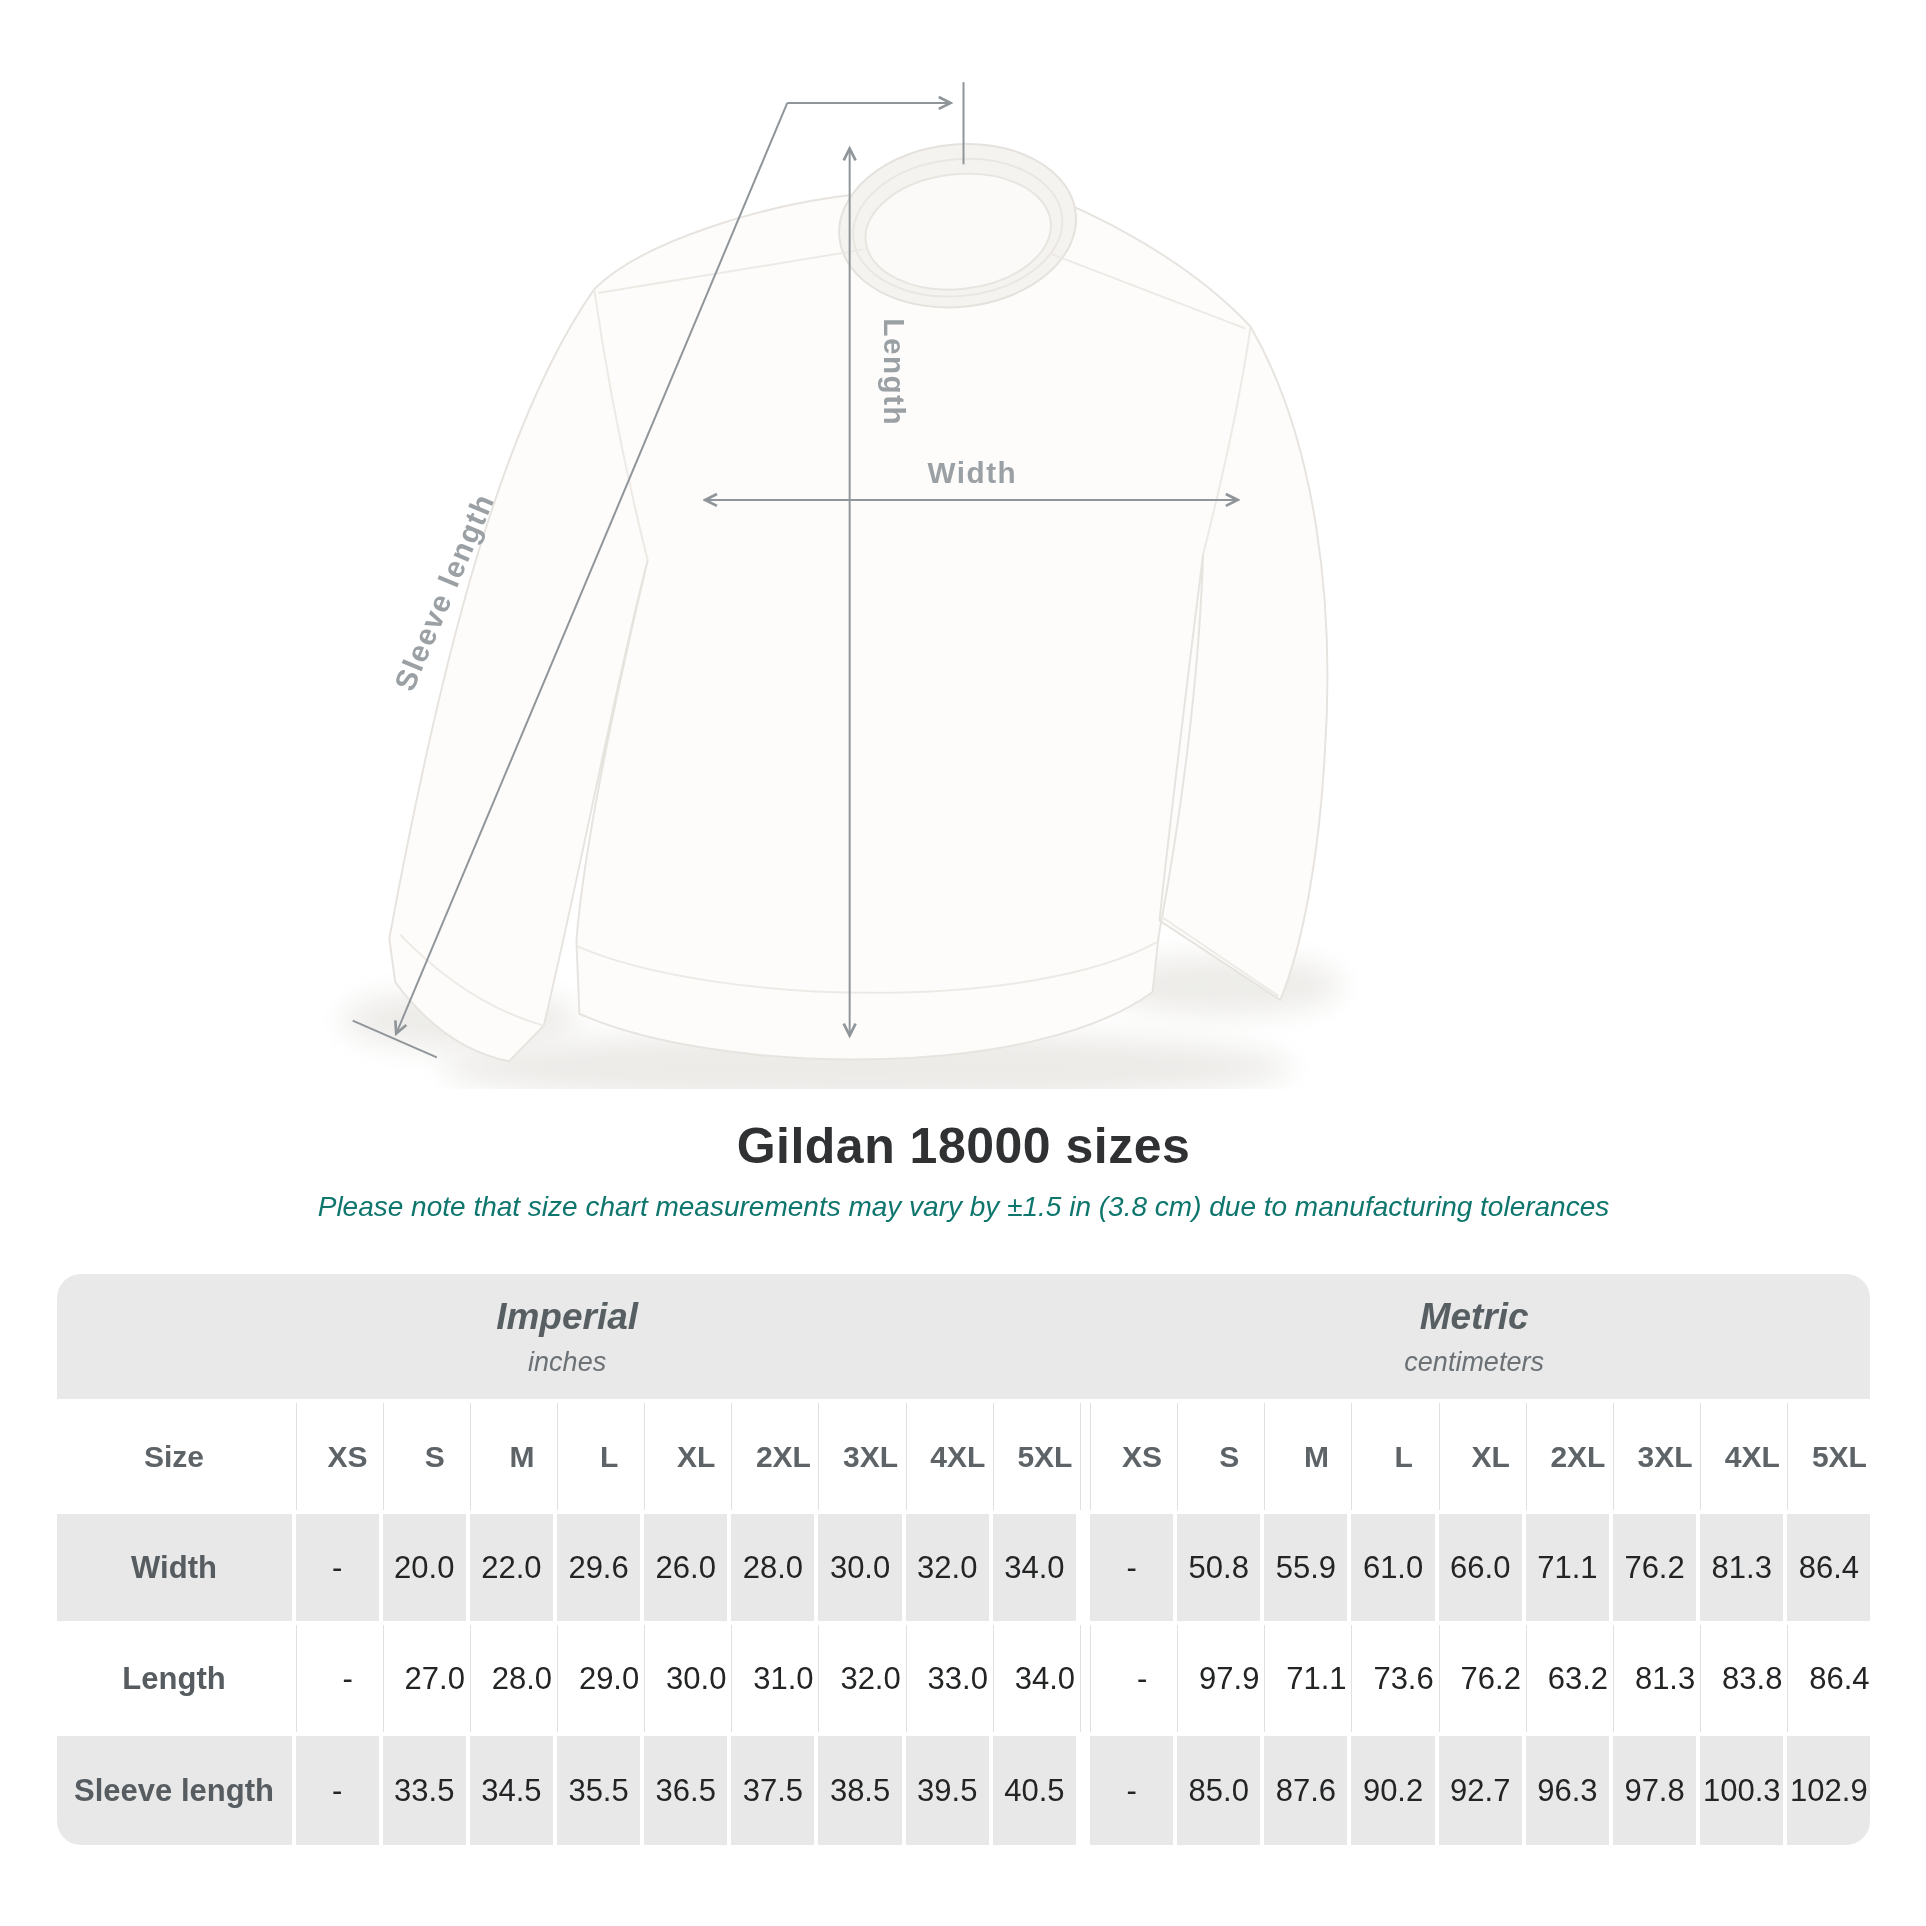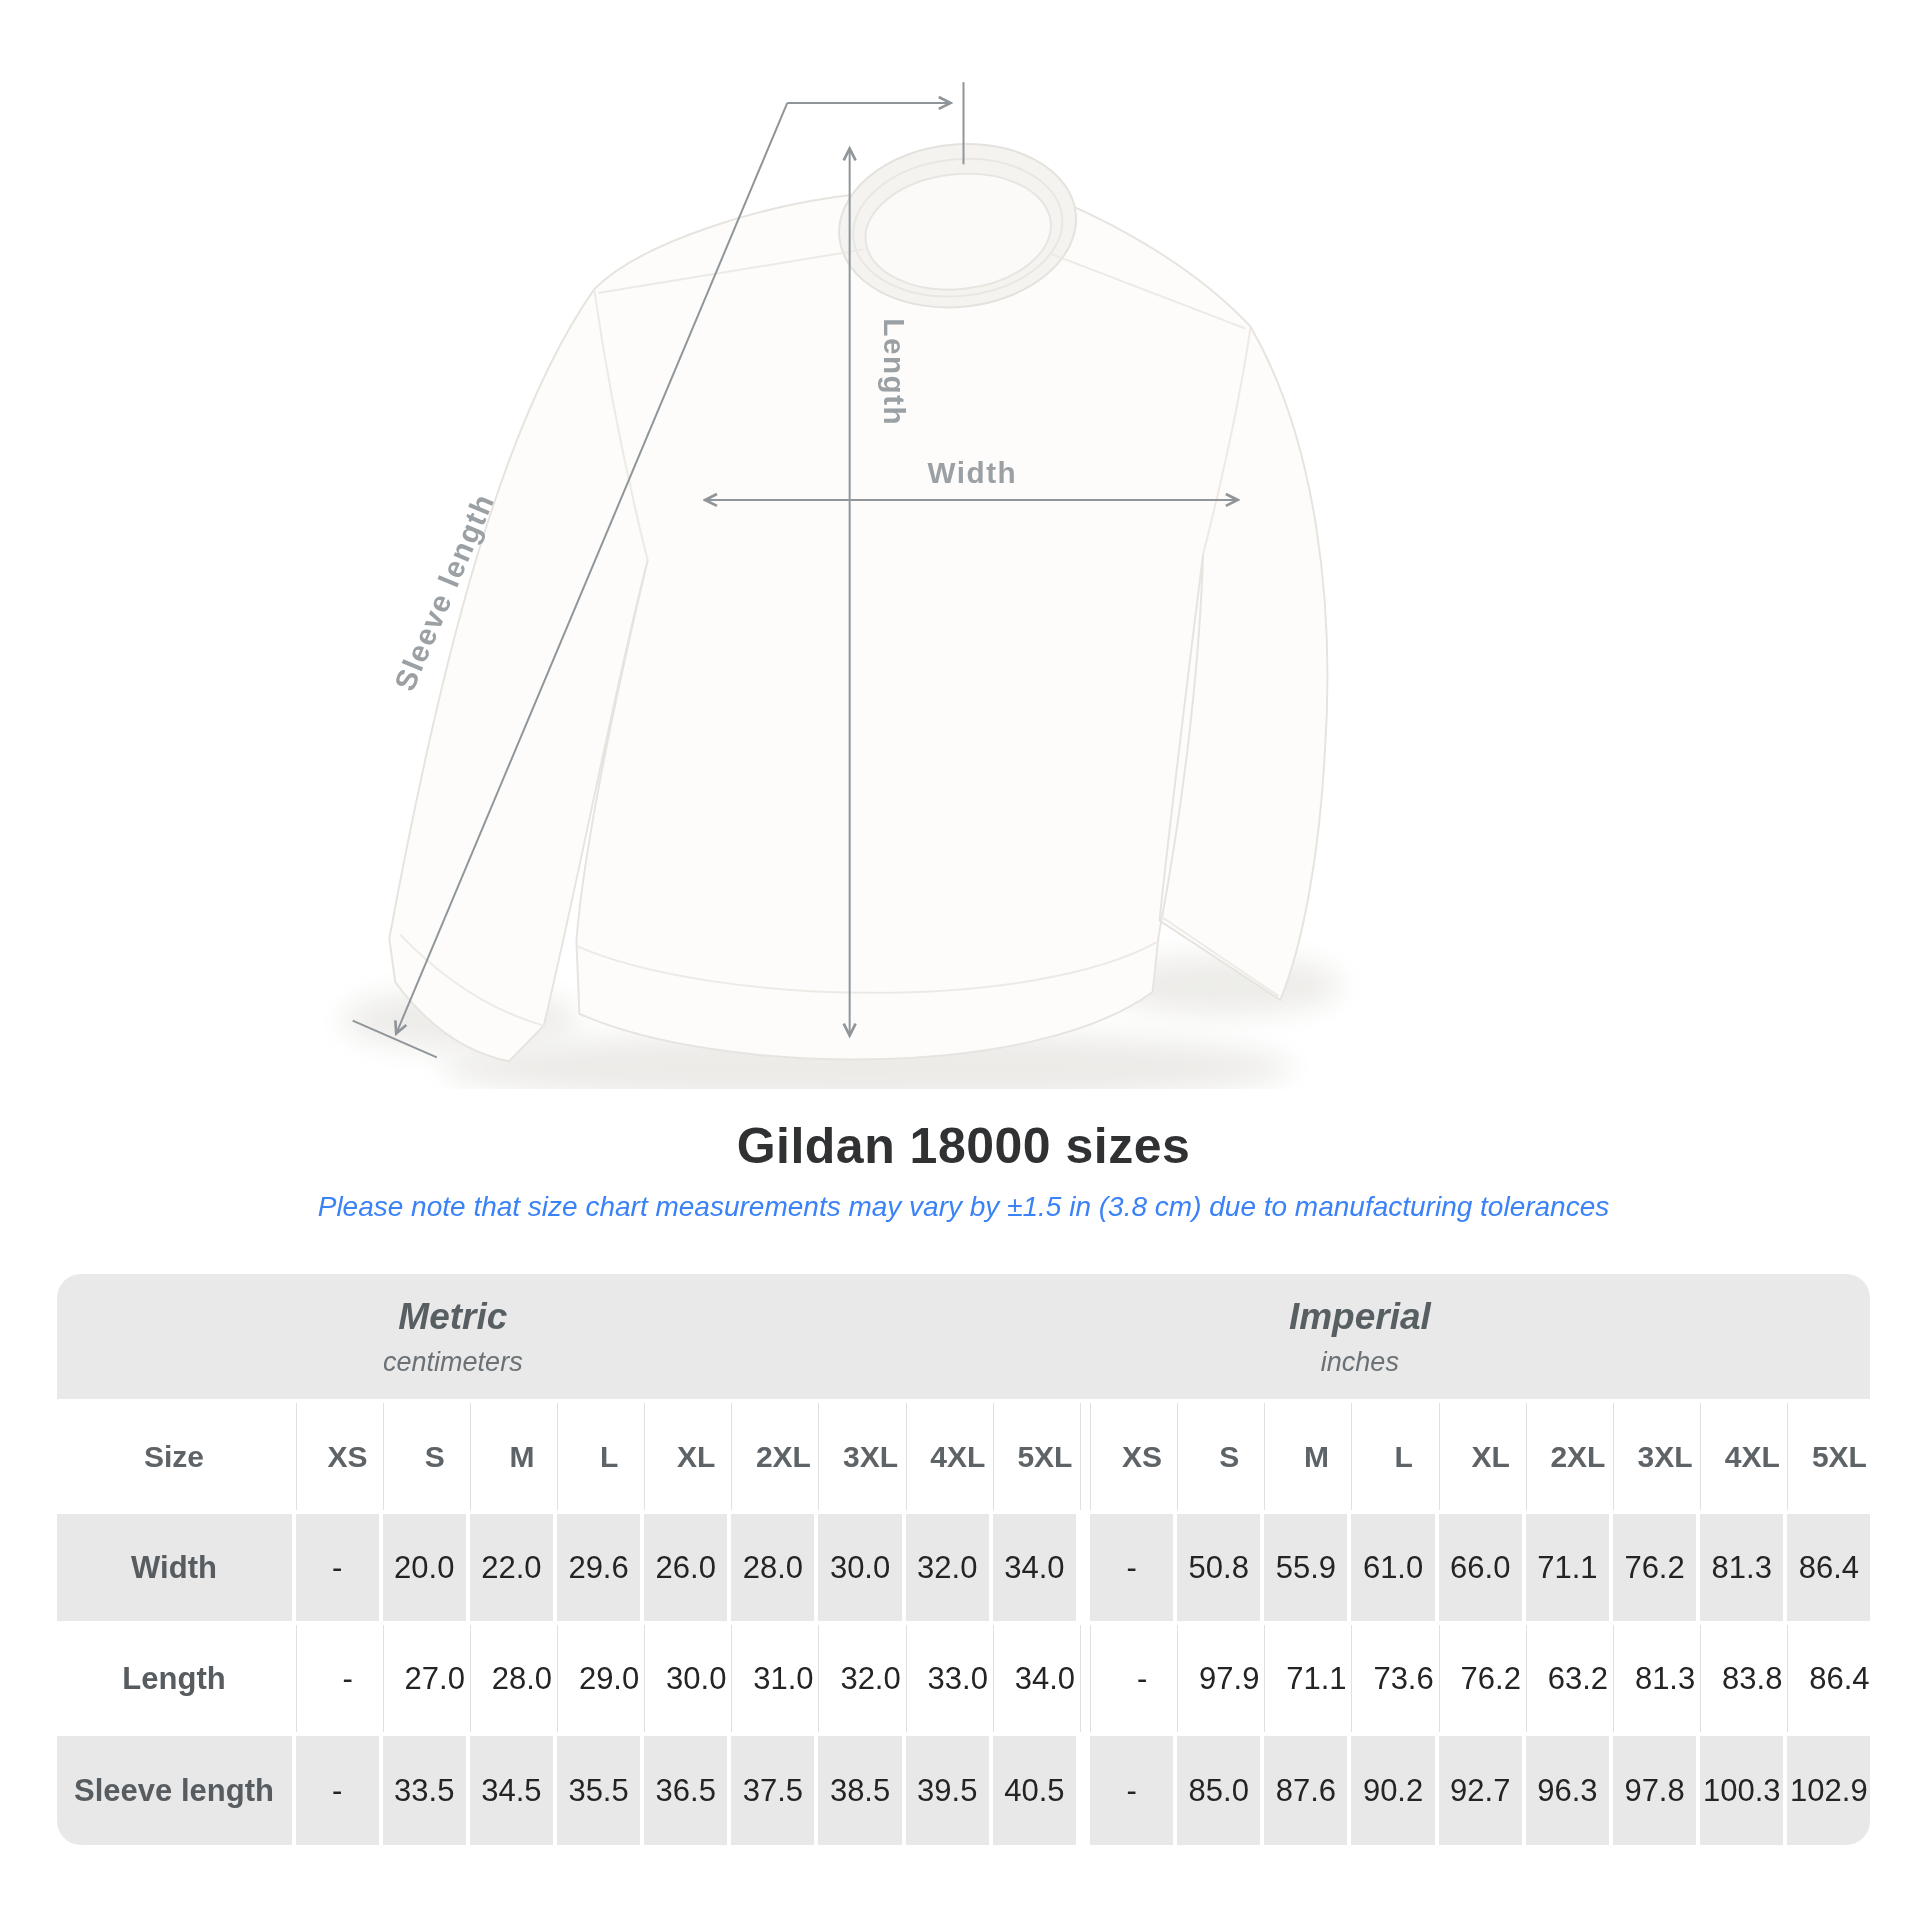--- a/index.html
+++ b/index.html
@@ -9,21 +9,21 @@
   }
   .stage{position:relative;width:1927px;height:1927px;}
   .hero{display:block;width:1927px;height:1089px;}
 
   .title{
     margin:28px 0 0 0;text-align:center;
     font-size:50px;font-weight:bold;color:#2f3133;letter-spacing:0.5px;
   }
   .subtitle{
     margin:16px 0 0 0;text-align:center;
-    font-size:28px;font-style:italic;color:#3b82f6;
+    font-size:28px;font-style:italic;color:#0f766e;
   }
 
   .size-table{
     width:1814px;margin:51px auto 0 auto;
     display:grid;
     grid-template-columns:235px repeat(9,1fr) 6px repeat(9,1fr);
     gap:4px;
   }
   .band{
     grid-column:1/-1;height:125px;background:#e9e9e9;
@@ -124,27 +124,27 @@
       <text transform="translate(458 602) rotate(-67)" text-anchor="middle">Sleeve length</text>
     </g>
   </svg>
 
   <h1 class="title">Gildan 18000 sizes</h1>
   <p class="subtitle">Please note that size chart measurements may vary by ±1.5 in (3.8 cm) due to manufacturing tolerances</p>
 
   <div class="size-table">
 
     <div class="band">
+      <div class="band-half band-left">
+        <div class="unit-label">Imperial</div>
+        <div class="unit-sublabel">inches</div>
+      </div>
       <div class="band-half band-right">
         <div class="unit-label">Metric</div>
         <div class="unit-sublabel">centimeters</div>
-      </div>
-      <div class="band-half band-left">
-        <div class="unit-label">Imperial</div>
-        <div class="unit-sublabel">inches</div>
       </div>
     </div>
 
     <div class="cell hdr">Size</div>
     <div class="cell hdr sep">XS</div>
     <div class="cell hdr sep">S</div>
     <div class="cell hdr sep">M</div>
     <div class="cell hdr sep">L</div>
     <div class="cell hdr sep">XL</div>
     <div class="cell hdr sep">2XL</div>

